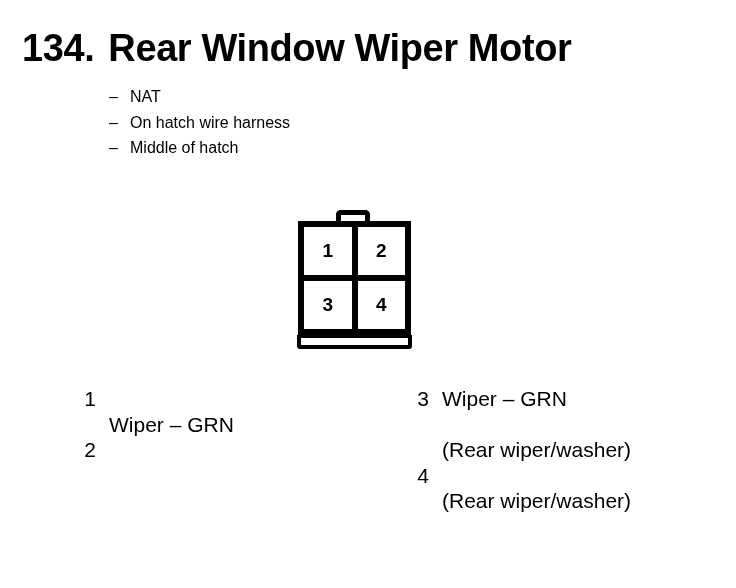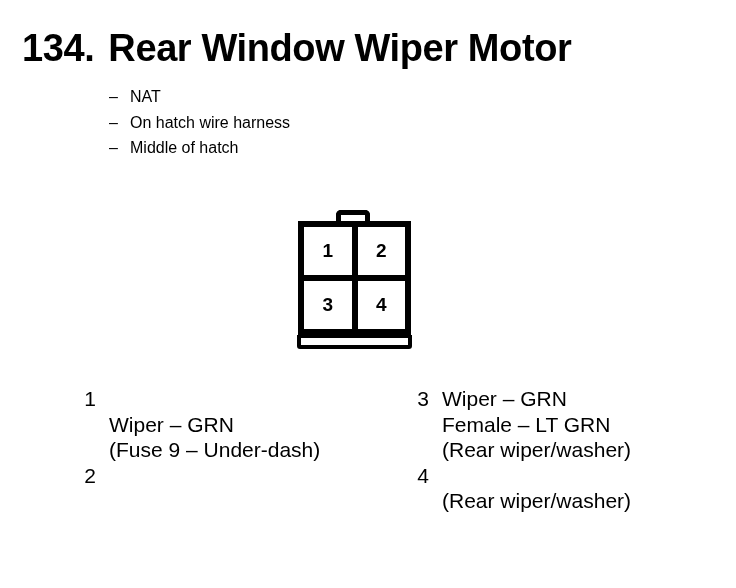--- a/index.html
+++ b/index.html
@@ -178,41 +178,40 @@
   </div>
 
   <div class="legend left">
 
     <div class="pin">
       <div class="pin-row">
         <span class="pin-num">1</span>
         <span class="pin-lines">
           <br>
           <span class="pin-line">Wiper – GRN</span><br>
-          <span class="pin-line">(Fuse 9 – Under-dash)</span>
         </span>
       </div>
     </div>
 
     <div class="pin">
       <div class="pin-row">
         <span class="pin-num">2</span>
       </div>
     </div>
 
   </div>
 
   <div class="legend right">
 
     <div class="pin">
       <div class="pin-row">
         <span class="pin-num">3</span>
         <span class="pin-lines">
           <span class="pin-line">Wiper – GRN</span><br>
-          <span class="pin-line">Female – LT GRN</span><br>
+          <br>
           <span class="pin-line">(Rear wiper/washer)</span>
         </span>
       </div>
     </div>
 
     <div class="pin">
       <div class="pin-row">
         <span class="pin-num">4</span>
         <span class="pin-lines">
           <br>

